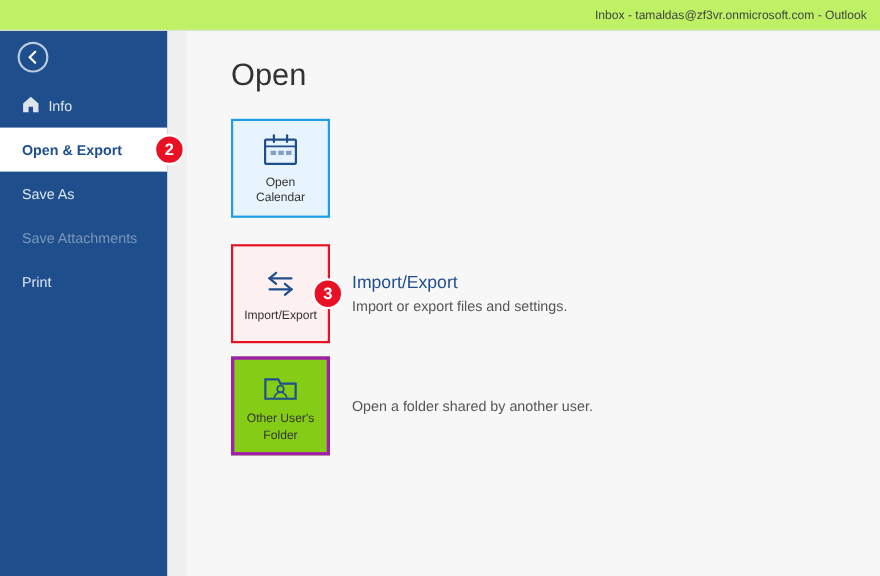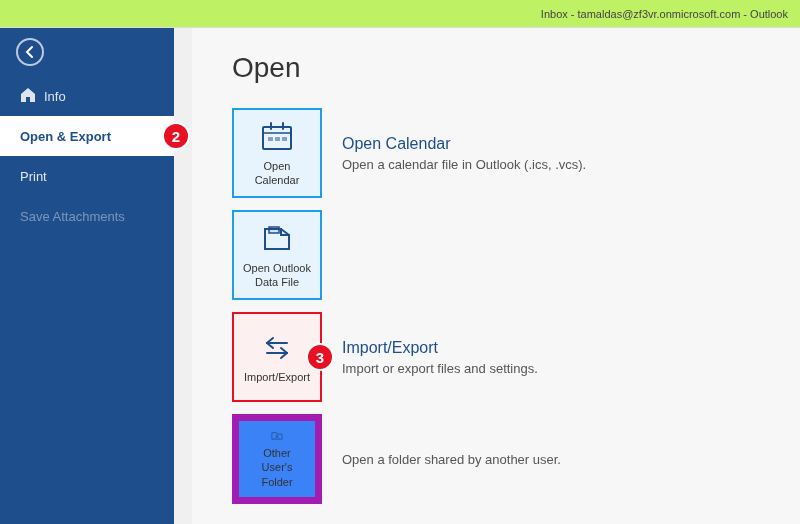--- a/index.html
+++ b/index.html
@@ -29,21 +29,21 @@
 
     
     .main-layout {
       display: flex;
       flex: 1;
       overflow: hidden;
     }
 
     
     .sidebar {
-      width: 174px;
+      width: 152px;
       background: #1e4e8c;
       display: flex;
       flex-direction: column;
       flex-shrink: 0;
     }
 
     .sidebar-back {
       height: 48px;
       display: flex;
       align-items: center;
@@ -135,22 +135,22 @@
 
     .option-row {
       display: flex;
       align-items: center;
       gap: 20px;
     }
 
     .option-card {
       width: 90px;
       height: 90px;
-      background: #3b82f6;
-      border: 7px solid #a21caf;
+      background: #84cc16;
+      border: 3px solid #a21caf;
       display: flex;
       flex-direction: column;
       align-items: center;
       justify-content: center;
       cursor: pointer;
       flex-shrink: 0;
       padding: 8px;
     }
 
     .option-card.selected {
@@ -214,27 +214,30 @@
         </svg>
       </span>
       <span>Info</span>
     </div>
 
     <div class="sidebar-item active" style="position:relative;">
       <span>Open &amp; Export</span>
       <span class="badge">2</span>
     </div>
 
+    <div class="sidebar-item">
+      <span>Save As</span>
+    </div>
+
+    <div class="sidebar-item disabled">
+      <span>Save Attachments</span>
+    </div>
 
     <div class="sidebar-item">
       <span>Print</span>
-    </div>
-
-    <div class="sidebar-item disabled">
-      <span>Save Attachments</span>
     </div>
   </div>
 
   <div class="content">
     <h1 class="content-title">Open</h1>
 
     <div class="options-list">
 
       <div class="option-row">
         <div class="option-card highlighted">
@@ -242,35 +245,23 @@
             <rect x="4" y="8" width="28" height="22" rx="1" stroke="#1e4e8c" stroke-width="2" fill="none"></rect>
             <path d="M4 14 L32 14" stroke="#1e4e8c" stroke-width="1.5"></path>
             <path d="M12 4 L12 10" stroke="#1e4e8c" stroke-width="2" stroke-linecap="round"></path>
             <path d="M24 4 L24 10" stroke="#1e4e8c" stroke-width="2" stroke-linecap="round"></path>
             <rect x="9" y="18" width="5" height="4" rx="0.5" fill="#1e4e8c" opacity="0.5"></rect>
             <rect x="16" y="18" width="5" height="4" rx="0.5" fill="#1e4e8c" opacity="0.5"></rect>
             <rect x="23" y="18" width="5" height="4" rx="0.5" fill="#1e4e8c" opacity="0.5"></rect>
           </svg>
           <span class="card-label">Open<br>Calendar</span>
         </div>
-        <div class="option-info">
-          <h3>Open Calendar</h3>
-          <p>Open a calendar file in Outlook (.ics, .vcs).</p>
-        </div>
       </div>
 
       <div class="option-row">
-        <div class="option-card highlighted">
-          <svg class="icon-svg" viewBox="0 0 36 36" fill="none">
-            <path d="M6 8 L6 28 L30 28 L30 14 L22 14 L22 8 Z" stroke="#1e4e8c" stroke-width="2" fill="none"></path>
-            <path d="M22 8 L30 14" stroke="#1e4e8c" stroke-width="2"></path>
-            <path d="M10 6 L10 12 L20 12 L20 6 Z" stroke="#1e4e8c" stroke-width="1.5" fill="rgba(30,78,140,0.1)"></path>
-          </svg>
-          <span class="card-label">Open Outlook<br>Data File</span>
-        </div>
       </div>
 
       <div class="option-row" style="position:relative;">
         <div class="option-card selected" style="position:relative;">
           <svg class="icon-svg" viewBox="0 0 36 36" fill="none">
             <path d="M8 13 L28 13" stroke="#1e4e8c" stroke-width="2" stroke-linecap="round"></path>
             <path d="M8 13 L14 8" stroke="#1e4e8c" stroke-width="2" stroke-linecap="round"></path>
             <path d="M8 13 L14 18" stroke="#1e4e8c" stroke-width="2" stroke-linecap="round"></path>
             <path d="M28 23 L8 23" stroke="#1e4e8c" stroke-width="2" stroke-linecap="round"></path>
             <path d="M28 23 L22 18" stroke="#1e4e8c" stroke-width="2" stroke-linecap="round"></path>

